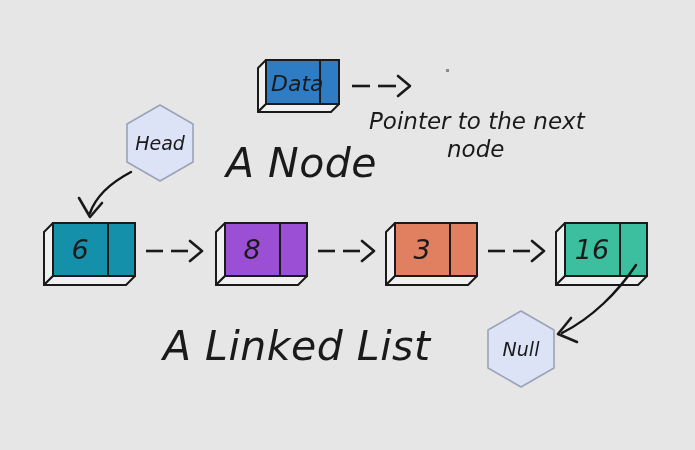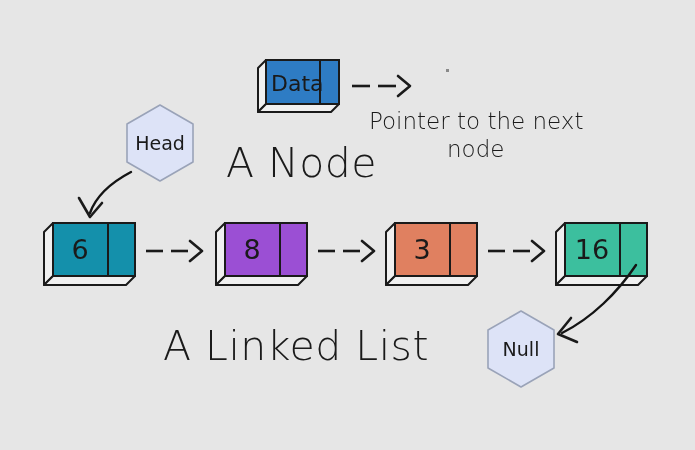--- a/index.html
+++ b/index.html
@@ -14,20 +14,21 @@
     font-family: "DejaVu Sans", "Liberation Sans", sans-serif;
     overflow: hidden;
     position: relative;
   }
   #canvas {
     position: absolute;
     left: 0;
     top: 0;
     width: 695px;
     height: 364px;
+    font-style: italic;
   }
   .diagram-svg {
     display: block;
     width: 695px;
     height: 450px;
   }
   text {
     font-family: "DejaVu Sans", "Liberation Sans", sans-serif;
     fill: #1a1a1a;
   }

